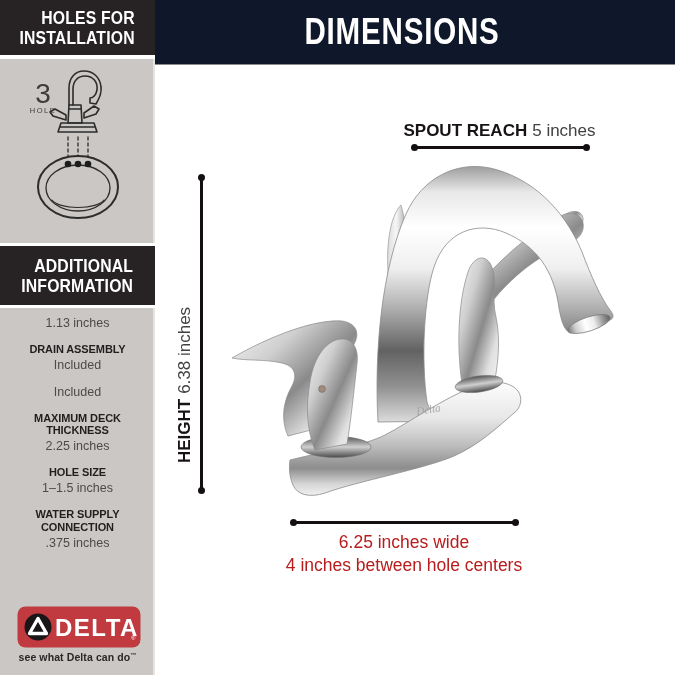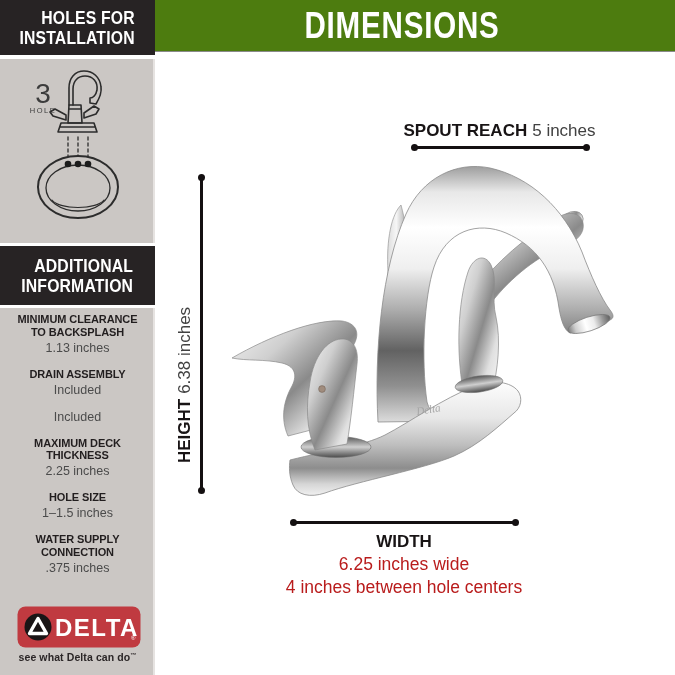--- a/index.html
+++ b/index.html
@@ -35,22 +35,22 @@
   .info-value{ font-size:12.5px; line-height:14px; color:#4b4b4b; margin-top:2.5px; }
   
   .brand-logo{ position:absolute; left:17px; top:606px; }
   .tagline{
     position:absolute; left:0; top:651px; width:155px; text-align:center;
     font-size:10.5px; font-weight:700; color:#2b2627; letter-spacing:.1px;
   }
   .tagline sup{ font-size:6px; vertical-align:super; }
   
   .banner{
-    position:absolute; left:155px; top:0; width:520px; height:52px;
-    background:#4d7c0f; display:flex; align-items:center; justify-content:center;
+    position:absolute; left:155px; top:0; width:520px; height:65px;
+    background:#0f172a; display:flex; align-items:center; justify-content:center;
     border-bottom:1px solid #8a8a8a;
   }
   .banner .bn-text{
     color:#ffffff; font-weight:800; font-size:36px; letter-spacing:1px;
     transform:scaleX(.82); display:inline-block; margin-right:26px;
   }
   .dim-bold{ font-weight:800; color:#181415; }
   .dim-reg{ font-weight:400; color:#414141; }
   .spout-label{
     position:absolute; left:392px; top:121px; width:215px; text-align:center;
@@ -124,22 +124,20 @@
       <text x="43" y="54" text-anchor="middle" font-size="7.5" letter-spacing="1.5" fill="#3c3c3c">HOLE</text>
     </svg>
 
     <div class="side-box box-info">
       <span class="bx-text">ADDITIONAL
 INFORMATION</span>
     </div>
 
     <div class="info-list">
       <div class="info-item">
-        <div class="info-label">MINIMUM CLEARANCE
-TO BACKSPLASH</div>
         <div class="info-value">1.13 inches</div>
       </div>
       <div class="info-item">
         <div class="info-label">DRAIN ASSEMBLY</div>
         <div class="info-value">Included</div>
       </div>
       <div class="info-item">
         <div class="info-value">Included</div>
       </div>
       <div class="info-item">
@@ -250,18 +248,17 @@
   </div>
   <div class="dim-line h-line spout-line"></div>
 
   <div class="dim-line v-line height-line"></div>
   <div class="height-label">
     <span class="dim-bold">HEIGHT</span><span class="dim-reg sp">6.38 inches</span>
   </div>
 
   <div class="dim-line h-line width-line"></div>
   <div class="width-caption">
-    <div class="wc-title">WIDTH</div>
     <div class="wc-l1">6.25 inches wide</div>
     <div class="wc-l2">4 inches between hole centers</div>
   </div>
 
 </div>
 
 </body></html>

